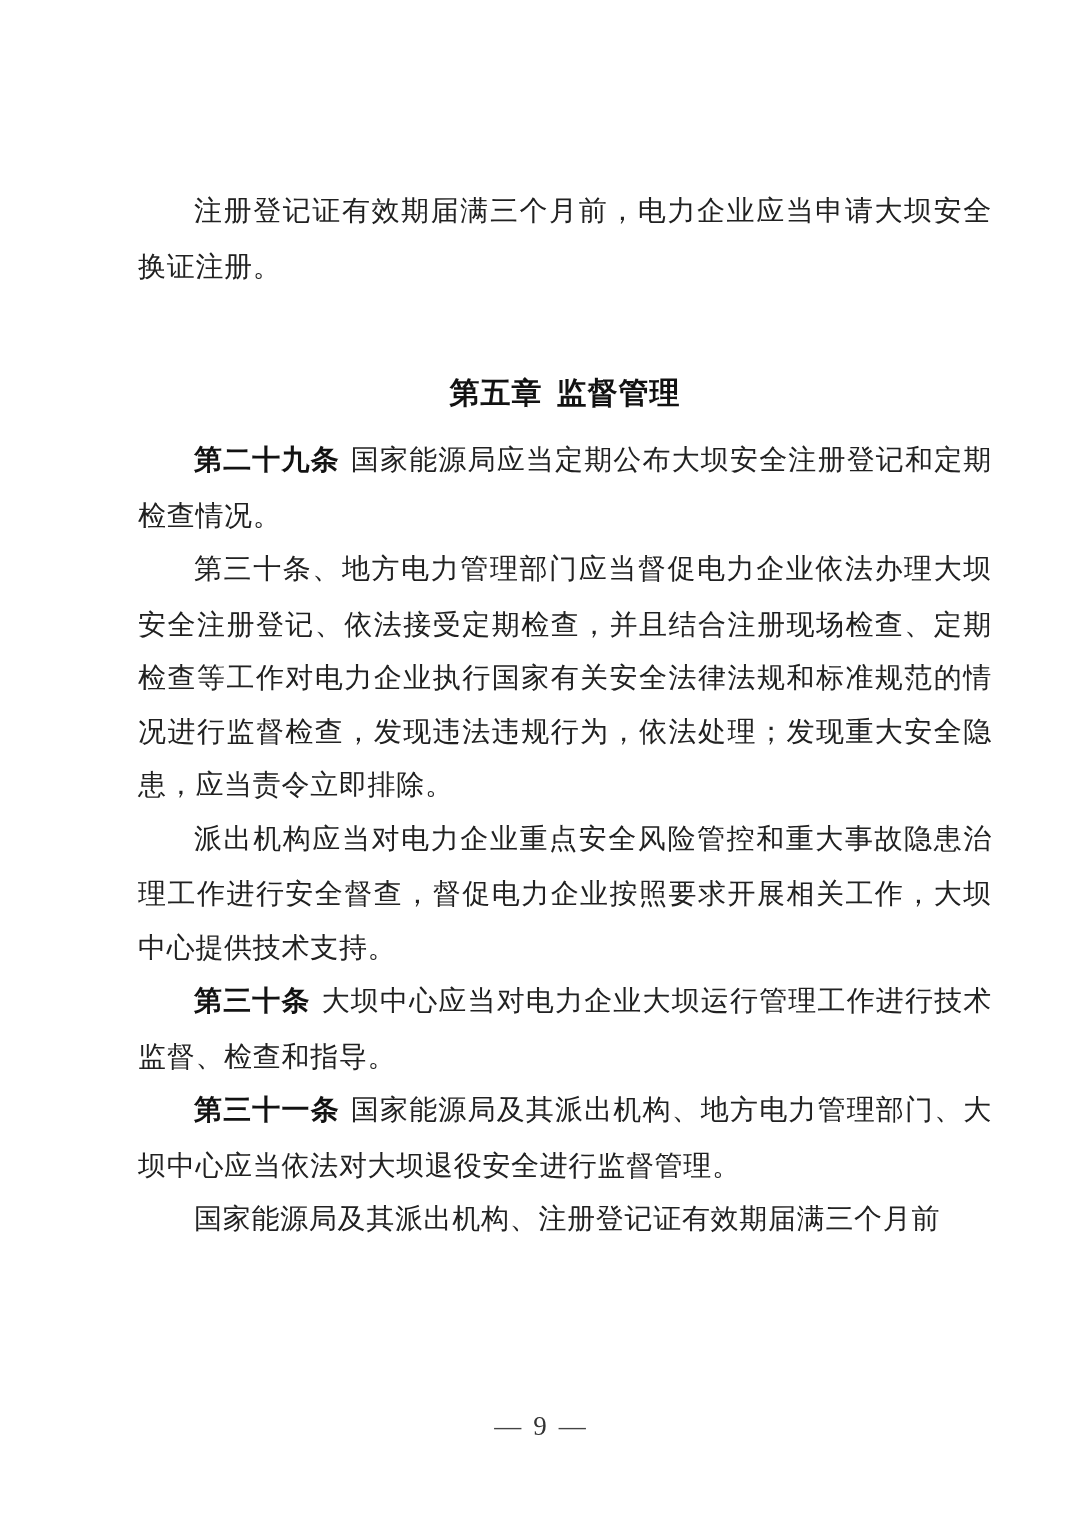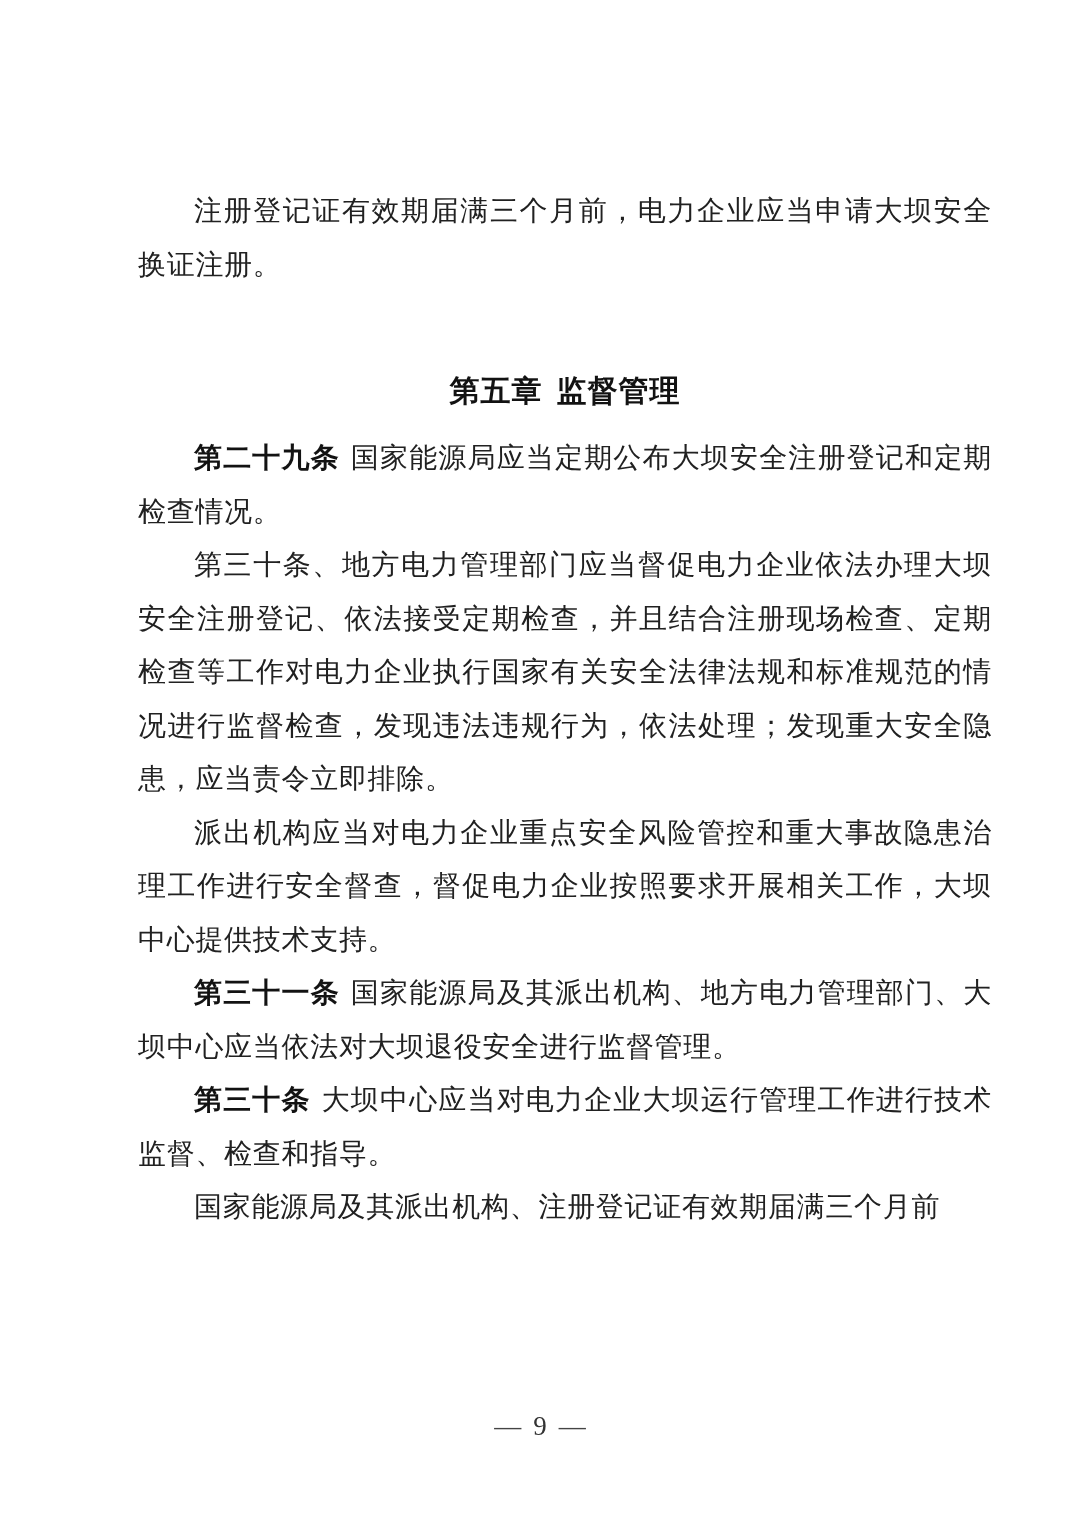--- a/index.html
+++ b/index.html
@@ -22,21 +22,21 @@
     letter-spacing: 0.7px;
     color: #212121;
   }
   .body-text p {
     margin: 0;
     text-indent: 2em;
     text-align: justify;
     text-justify: inter-ideograph;
   }
   .lead {
-    font-family: Liberation Sans, sans-serif;
+    font-family: Liberation Mono, monospace;
     font-weight: 700;
     color: #121212;
   }
   .lead:not(:empty) {
     margin-right: 11px;
   }
   .chapter {
     font-family: "Liberation Sans", "DejaVu Sans", sans-serif;
     font-weight: 700;
     font-size: 30px;
@@ -76,23 +76,23 @@
 
 
     <h2 class="chapter"><span>第五章</span><span class="chapter-title">监督管理</span></h2>
 
     <p><span class="lead">第二十九条</span><span>国家能源局应当定期公布大坝安全注册登记和定期检查情况。</span></p>
 
     <p><span class="lead"></span><span>第三十条、地方电力管理部门应当督促电力企业依法办理大坝安全注册登记、依法接受定期检查，并且结合注册现场检查、定期检查等工作对电力企业执行国家有关安全法律法规和标准规范的情况进行监督检查，发现违法违规行为，依法处理；发现重大安全隐患，应当责令立即排除。</span></p>
 
     <p><span class="lead"></span><span>派出机构应当对电力企业重点安全风险管控和重大事故隐患治理工作进行安全督查，督促电力企业按照要求开展相关工作，大坝中心提供技术支持。</span></p>
 
+    <p><span class="lead">第三十条</span><span>大坝中心应当对电力企业大坝运行管理工作进行技术监督、检查和指导。</span></p>
+
     <p><span class="lead">第三十一条</span><span>国家能源局及其派出机构、地方电力管理部门、大坝中心应当依法对大坝退役安全进行监督管理。</span></p>
-
-    <p><span class="lead">第三十条</span><span>大坝中心应当对电力企业大坝运行管理工作进行技术监督、检查和指导。</span></p>
 
     <p><span class="lead"></span><span>国家能源局及其派出机构、注册登记证有效期届满三个月前</span></p>
 
   </div>
 
   <div class="footer"><span class="dash">—</span><span>9</span><span class="dash">—</span></div>
 
 </div>
 
 </body></html>

